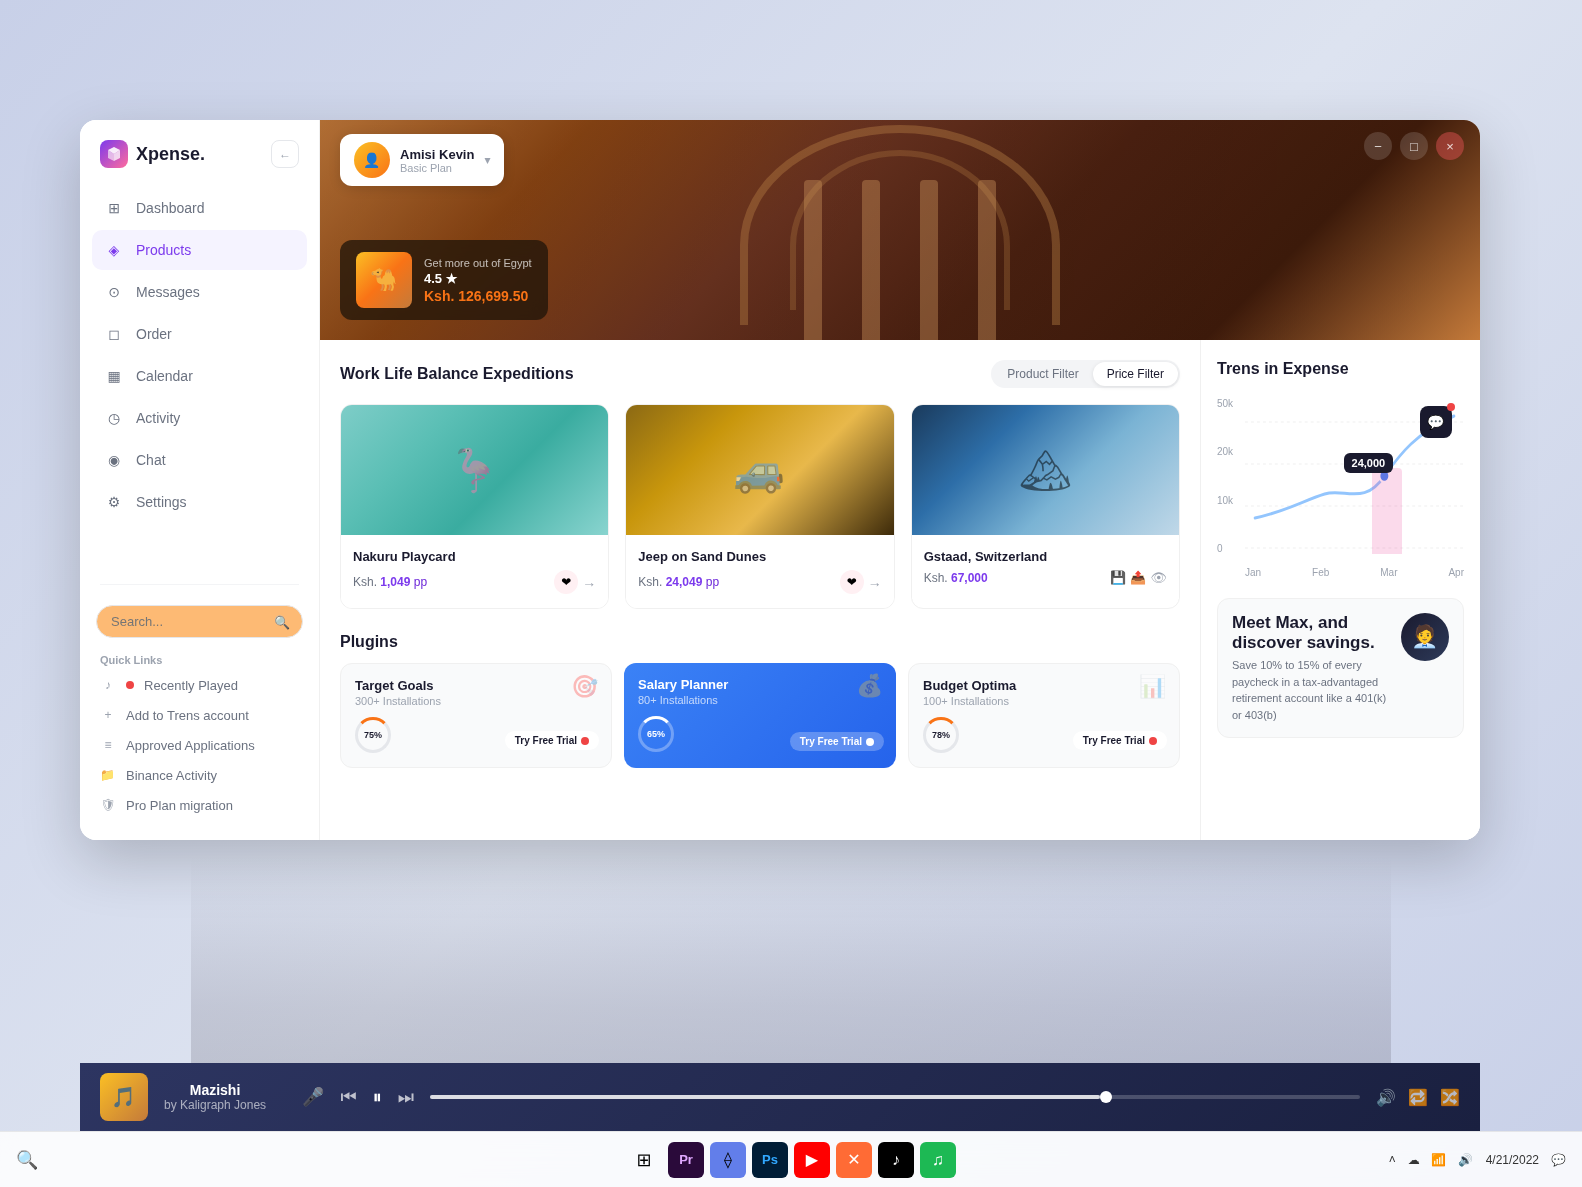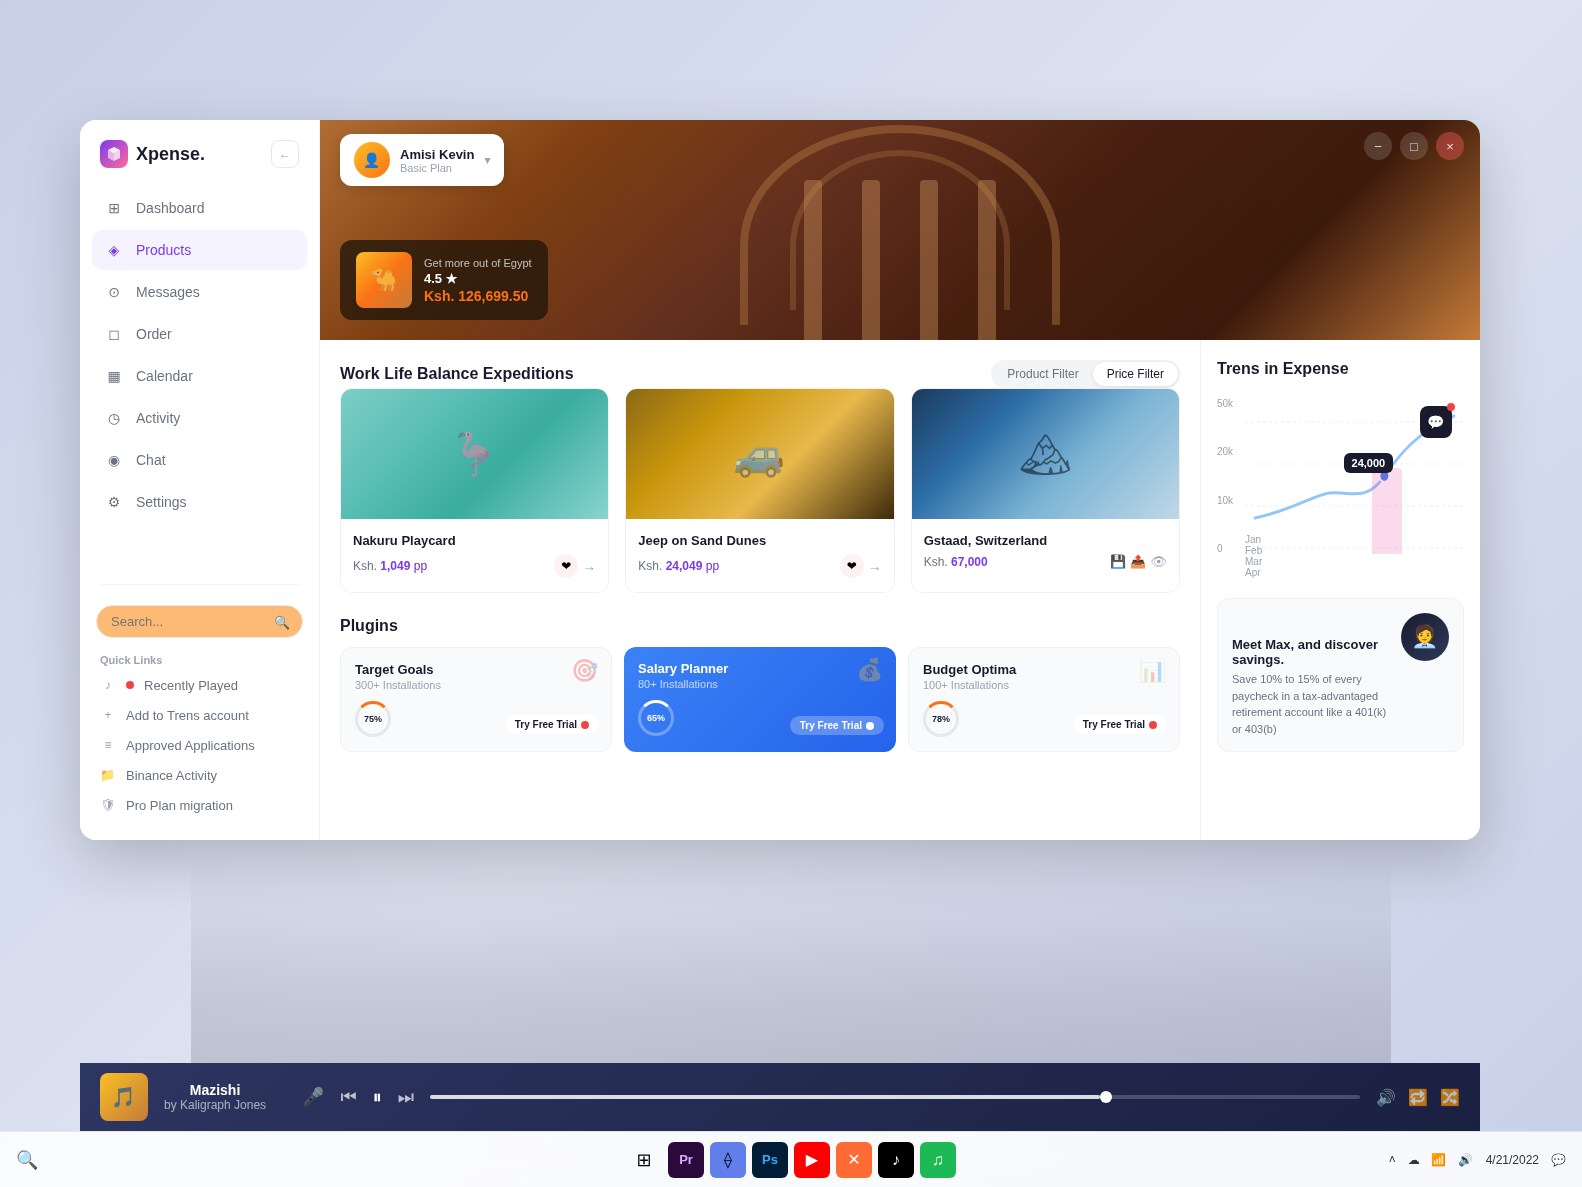--- a/index.html
+++ b/index.html
@@ -388,20 +388,21 @@
       flex: 1;
       padding: 20px;
       overflow-y: auto;
       background: white;
     }
 
     .section-header {
       display: flex;
       align-items: center;
       justify-content: space-between;
+      margin-bottom: 16px;
     }
     .section-title {
       font-size: 16px;
       font-weight: 700;
       color: #1a1a2e;
     }
 
     
     .filter-tabs {
       display: flex;
@@ -633,21 +634,20 @@
     }
     .chart-x-labels {
       position: absolute;
       left: 28px;
       right: 0;
       bottom: 0;
       display: flex;
       justify-content: space-between;
       font-size: 10px;
       color: #9ca3af;
-      flex-direction: column;
     }
 
     
     .chart-tooltip {
       position: absolute;
       background: #1a1a2e;
       color: white;
       padding: 4px 8px;
       border-radius: 6px;
       font-size: 11px;
@@ -669,25 +669,24 @@
       background: #f9fafb;
       border-radius: 12px;
       padding: 14px;
       display: flex;
       gap: 10px;
       align-items: flex-start;
       border: 1px solid #f0f0f0;
     }
     .meet-max-text { flex: 1; }
     .meet-max-title {
-      font-size: 13px;
+      font-size: 17px;
       font-weight: 700;
       color: #1a1a2e;
       margin-bottom: 4px;
-      margin-top: 24px;
     }
     .meet-max-desc {
       font-size: 11px;
       color: #6b7280;
       line-height: 1.5;
     }
     .meet-max-avatar {
       width: 48px;
       height: 48px;
       border-radius: 50%;

